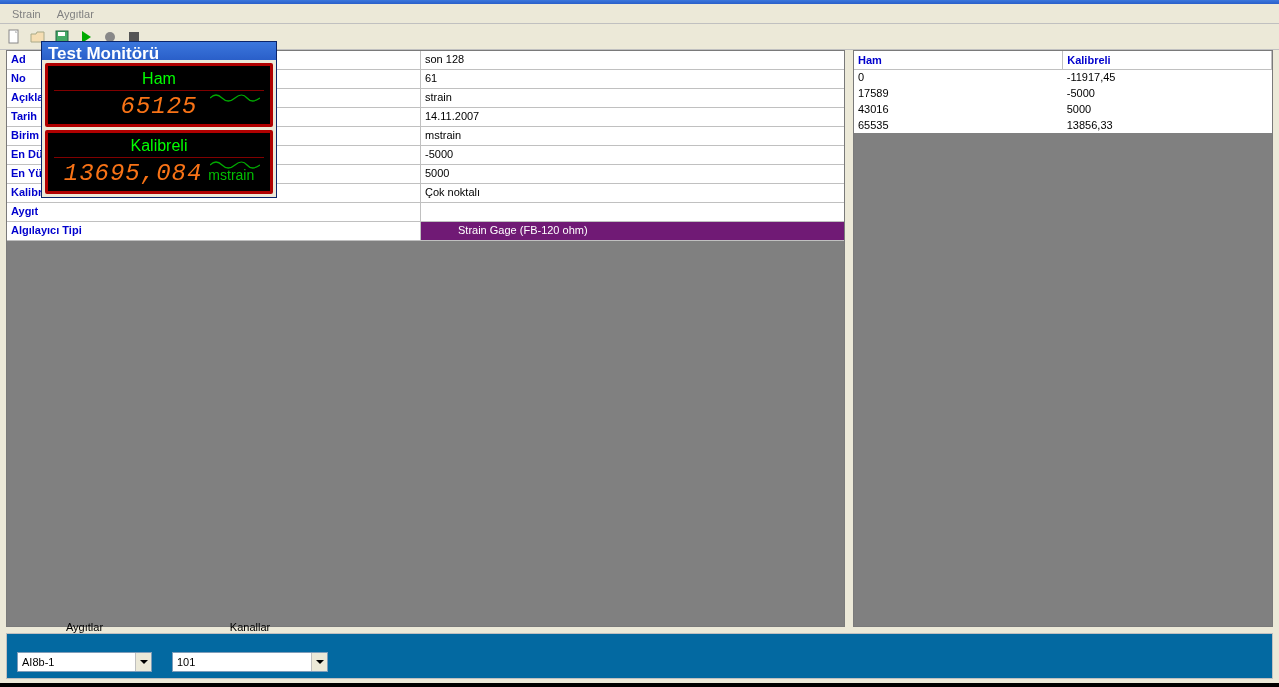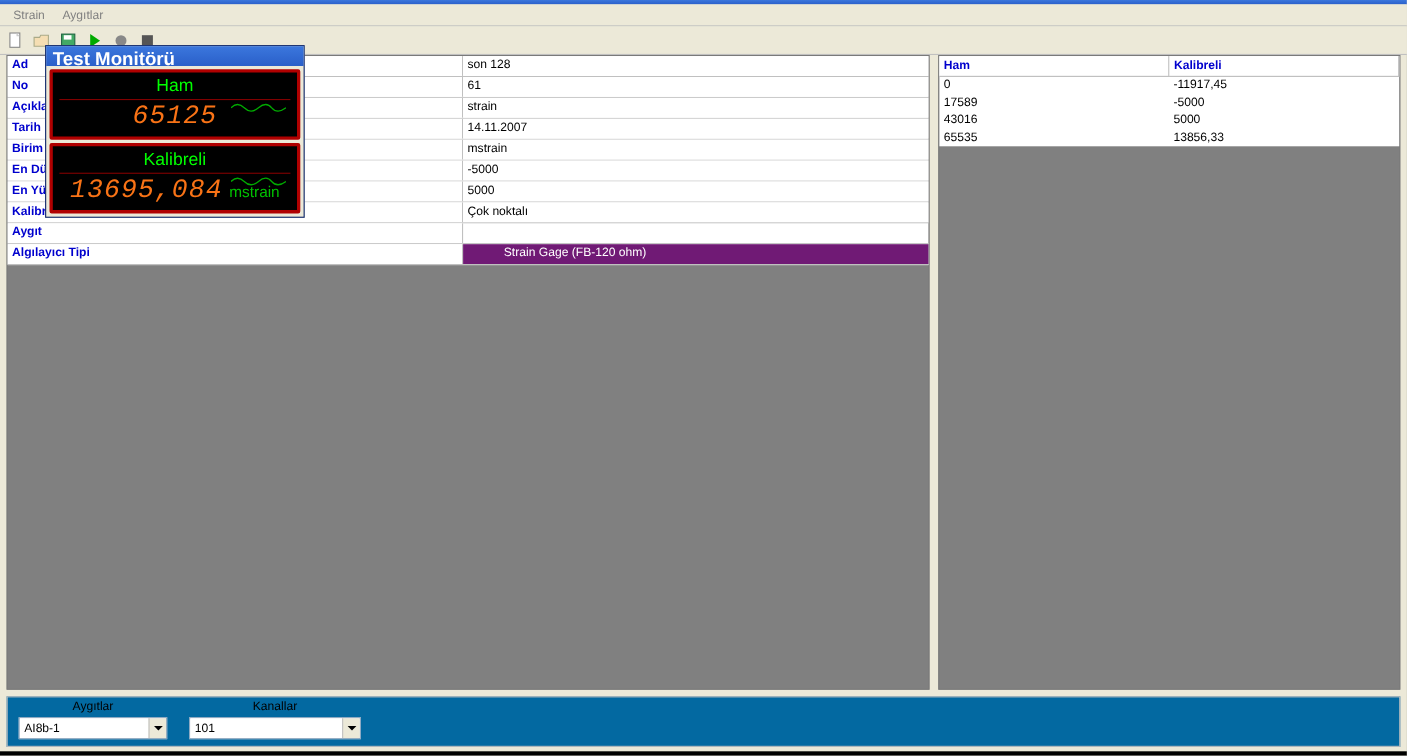--- a/index.html
+++ b/index.html
@@ -135,20 +135,21 @@
   padding: 4px 10px 6px;
   gap: 20px;
 }
 .bottom .ctrl { display: flex; flex-direction: column; gap: 2px; }
 .bottom .ctrl label { text-align: center; color: #000; padding-bottom: 2px; }
 .combo {
   display: flex;
   border: 1px solid #7f9db9;
   background: #fff;
   height: 20px;
+  margin-top: 15px;
 }
 .combo input {
   border: none;
   outline: none;
   padding: 0 4px;
   font-family: inherit;
   font-size: 11px;
   flex: 1;
   min-width: 0;
 }

